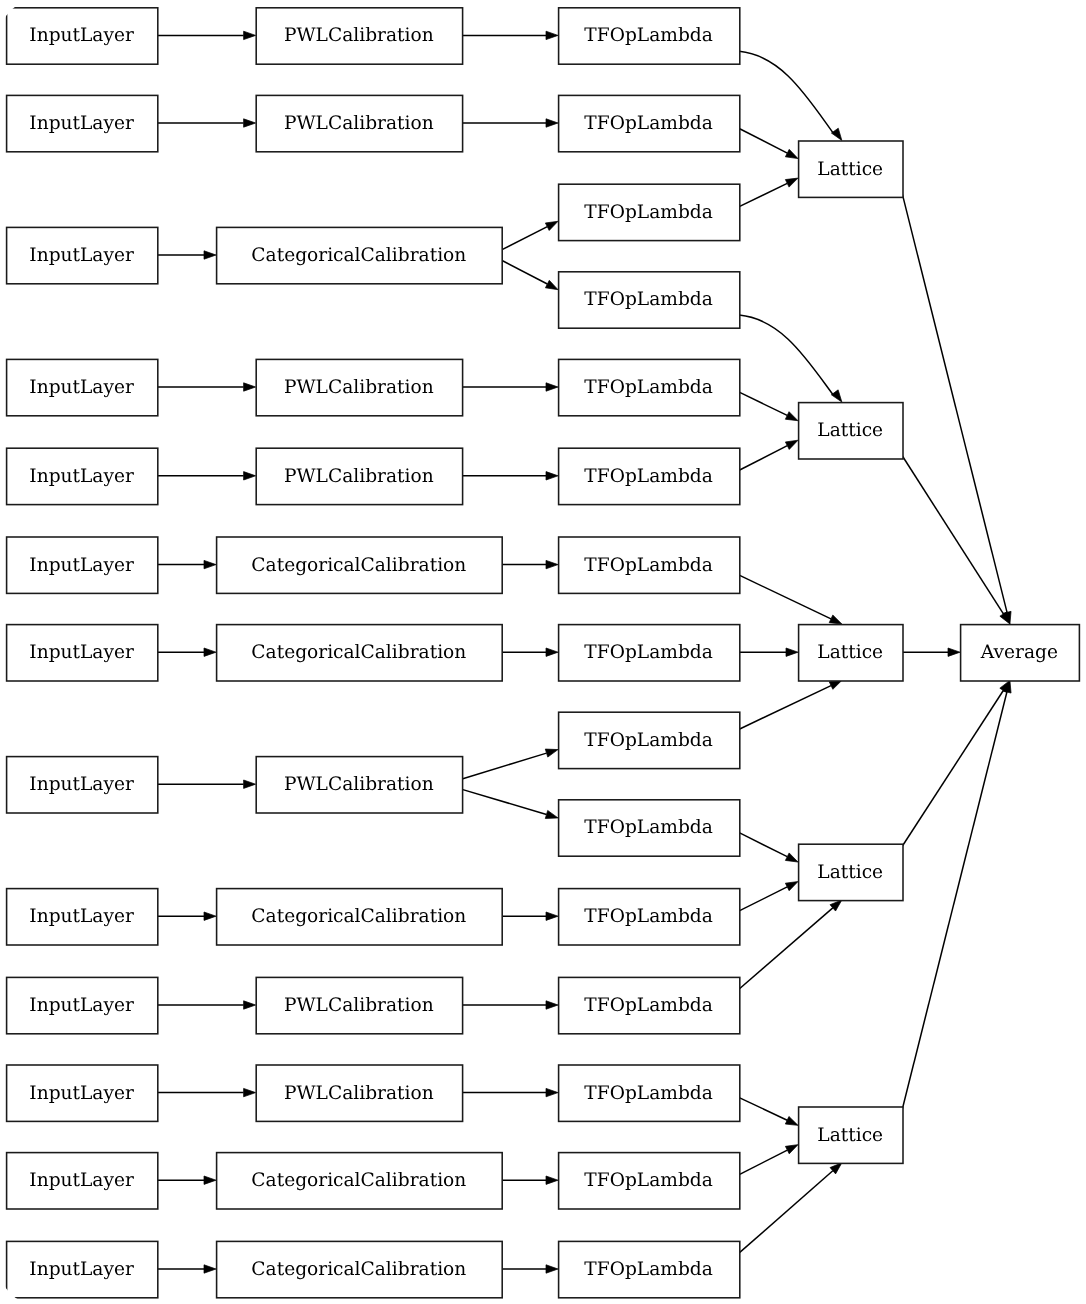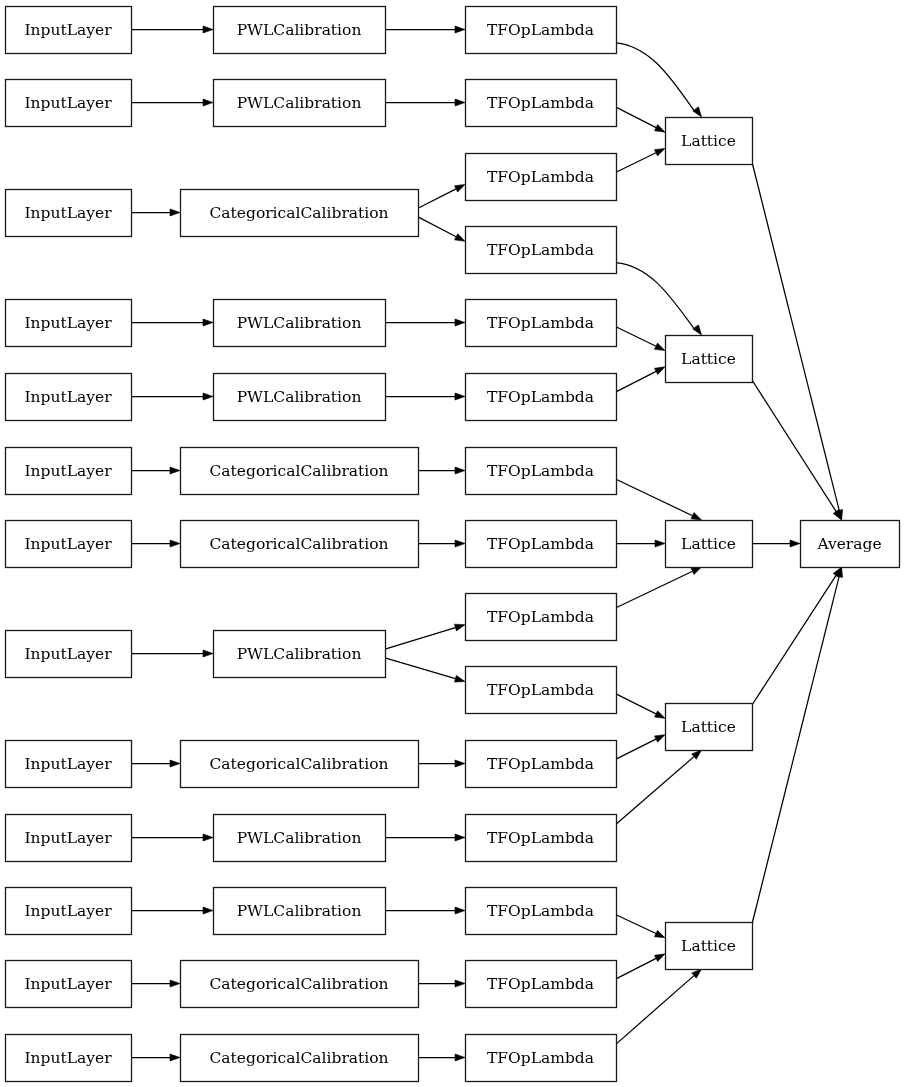--- a/index.html
+++ b/index.html
@@ -7,20 +7,21 @@
     padding: 0;
     background: #ffffff;
   }
   #diagram-root {
     position: relative;
     width: 905px;
     height: 1087px;
     background: #ffffff;
     font-family: "DejaVu Serif", "Liberation Serif", serif;
     overflow: hidden;
+    border-radius: 30px;
   }
   svg#graph {
     display: block;
     width: 905px;
     height: 1087px;
   }
   .node-rect {
     fill: #ffffff;
     stroke: #1a1a1a;
     stroke-width: 1.3;

